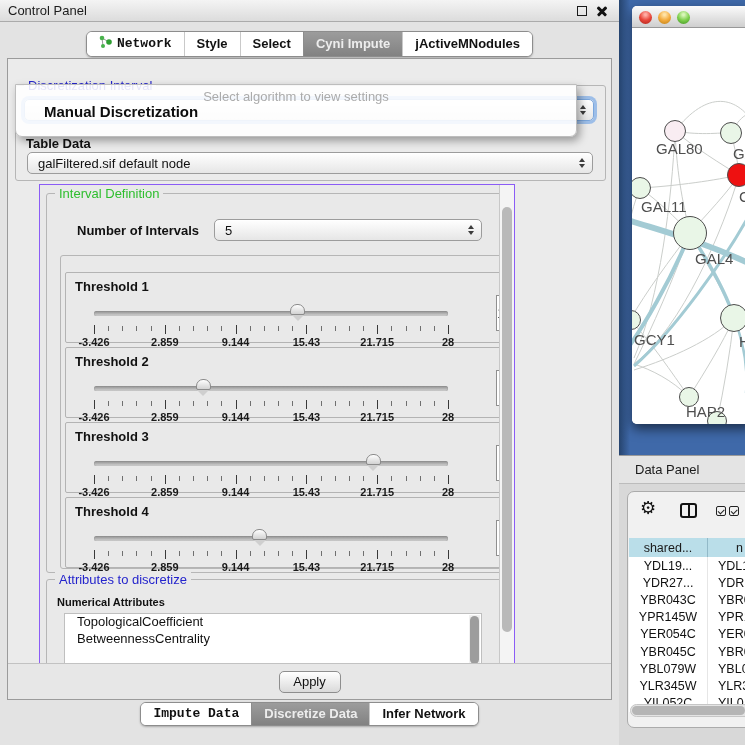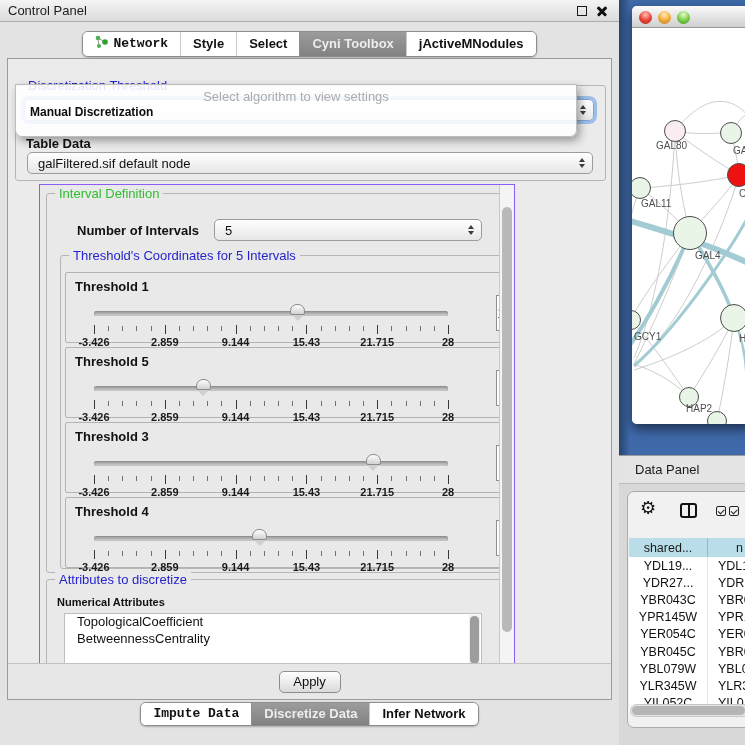--- a/index.html
+++ b/index.html
@@ -34,21 +34,21 @@
   .combo { position:absolute; background:linear-gradient(#ffffff,#e6e6e6); border:1px solid #9c9c9c; border-radius:5px; display:flex; align-items:center; padding:0 22px 0 10px; font-size:13px; box-shadow:inset 0 1px 0 #fff; }
   .combo .stepper { position:absolute; right:7px; top:50%; transform:translateY(-50%); display:flex; flex-direction:column; gap:2px; }
   .arr-up { width:0; height:0; border-left:3.5px solid transparent; border-right:3.5px solid transparent; border-bottom:4.5px solid #3c3c3c; }
   .arr-dn { width:0; height:0; border-left:3.5px solid transparent; border-right:3.5px solid transparent; border-top:4.5px solid #3c3c3c; }
   .algo-combo { left:8px; top:13px; width:570px; height:22px; border-color:#7ba7dd; box-shadow:0 0 0 3px rgba(105,160,230,.6); }
   .td-label { position:absolute; left:10px; top:50px; font-weight:bold; font-size:13px; }
   .table-combo { left:11px; top:66px; width:566px; height:22px; }
 
   .popup { position:absolute; left:7px; top:25px; width:562px; height:53px; background:rgba(255,255,255,.88); border:1px solid #bdbdbd; border-radius:0 0 7px 7px; box-shadow:3px 4px 9px rgba(0,0,0,.35); z-index:6; }
   .popup-hint { text-align:center; font-size:13px; color:#ababab; margin-top:4px; }
-  .popup-item { font-size:12px; color:#0d0d0d; line-height:16px; padding-left:14px; }
+  .popup-item { font-size:15px; color:#0d0d0d; line-height:16px; padding-left:14px;margin-left:14px; }
   .popup-item.bold { font-weight:bold; }
 
   .scroll-pane { position:absolute; left:31px; top:125px; width:476px; height:481px; border:1px solid #8b5cf6; background:#e9e9e9; overflow:hidden; }
   .vsb { position:absolute; right:0; top:0; width:15px; height:100%; background:#f4f4f4; border-left:1px solid #c8c8c8; }
   .vsb-thumb { position:absolute; left:2px; top:22px; width:10px; height:425px; background:#b9b9b9; border-radius:6px; }
 
   .interval-group { left:6px; top:8px; width:526px; height:380px; }
   .noi-label { position:absolute; left:30px; top:29px; font-weight:bold; font-size:13px; }
   .noi-combo { left:167px; top:25px; width:268px; height:22px; }
   .thr-group { left:13px; top:61px; width:498px; height:314px; }
@@ -82,21 +82,21 @@
   .blue-edge { position:absolute; left:0; top:0; width:11px; height:100%; background:linear-gradient(90deg,#26446e,#3f69a9); }
   .net-window { position:absolute; left:13px; top:6px; width:120px; height:418px; border-radius:5px 0 0 5px; box-shadow:0 5px 12px rgba(0,0,0,.55); background:#fff; overflow:hidden; }
   .net-titlebar { position:relative; height:22px; background:linear-gradient(#fbfbfb,#cfcfcf); border-bottom:1px solid #989898; }
   .light { position:absolute; top:4.5px; width:13px; height:13px; border-radius:50%; }
   .light.red { left:7px; background:radial-gradient(circle at 50% 28%, #ffada5 8%, #e8463a 50%, #a92218); }
   .light.orange { left:26px; background:radial-gradient(circle at 50% 28%, #ffe3a6 8%, #f3ab3d 50%, #b97c12); }
   .light.green { left:45px; background:radial-gradient(circle at 50% 28%, #d9f6b9 8%, #7ed04d 50%, #3c8f20); }
   .net-canvas { position:absolute; left:0; top:22px; width:120px; height:396px; background:#fff; }
   .net-canvas svg { position:absolute; left:0; top:0; }
   .net-node { position:absolute; border-radius:50%; border:1.5px solid #4c4c4c; }
-  .net-label { position:absolute; font-size:10px; color:#4f4f4f; white-space:nowrap; }
+  .net-label { position:absolute; font-size:15px; color:#4f4f4f; white-space:nowrap; }
 
   .table-area { position:absolute; left:0; top:455px; width:126px; height:290px; background:#d8d8d8; border-top:1px solid #9a9a9a; }
   .tp-header { position:absolute; left:0; top:0; width:100%; height:28px; background:#e4e4e4; border-bottom:1px solid #bcbcbc; }
   .tp-title { position:absolute; left:16px; top:6px; font-size:13px; color:#1b1b1b; }
   .tp-card { position:absolute; left:8px; top:35px; width:130px; height:237px; background:#f1f1f1; border:1px solid #ababab; border-radius:7px; overflow:hidden; }
   .gear { position:absolute; left:12px; top:7px; font-size:18px; color:#111; line-height:18px; }
   .split-icon { position:absolute; left:52px; top:11px; width:17px; height:15px; border:2px solid #111; border-radius:3px; }
   .split-icon::after { content:""; position:absolute; left:5.5px; top:0; width:2px; height:100%; background:#111; }
   .cb { position:absolute; top:14px; width:10px; height:10px; border:1.6px solid #222; border-radius:2px; }
   .cb::after { content:""; position:absolute; left:1px; top:1.5px; width:5px; height:2.5px; border-left:1.6px solid #222; border-bottom:1.6px solid #222; transform:rotate(-45deg); }
@@ -137,32 +137,32 @@
               </svg></span>
             <span>Network</span>
           </div>
           <div class="seg">
             <span>Style</span>
           </div>
           <div class="seg">
             <span>Select</span>
           </div>
           <div class="seg sel">
-            <span>Cyni Toolbox</span>
+            <span>Cyni Impute</span>
           </div>
           <div class="seg">
             <span>jActiveMNodules</span>
           </div>
         </div>
     </div>
 
     <div class="cp-main">
 
       <div class="group algo-group">
-        <span class="group-title blue">Discretization Threshold</span>
+        <span class="group-title blue">Discretization Interval</span>
         <div class="combo algo-combo">
           <span class="stepper">
               <span class="arr-up"></span>
               <span class="arr-dn"></span>
             </span>
         </div>
         <div class="td-label">Table Data</div>
         <div class="combo table-combo">
           <span>galFiltered.sif default node</span>
           <span class="stepper">
@@ -183,21 +183,20 @@
           <span class="group-title green">Interval Definition</span>
           <span class="noi-label">Number of Intervals</span>
           <div class="combo noi-combo">
             <span>5</span>
             <span class="stepper">
                 <span class="arr-up"></span>
                 <span class="arr-dn"></span>
               </span>
           </div>
           <div class="group thr-group">
-            <span class="group-title blue">Threshold's Coordinates for 5 Intervals</span>
             <div class="thr-rows" id="threshold-rows">
                 <div class="thr-row">
                   <div class="thr-label">Threshold 1</div>
                   <div class="sl-zone">
                     <div class="sl-track"></div>
                     <div class="sl-handle" style="left: calc(57.72% - 8px);"></div>
                     <div class="sl-ticks">
                       <div class="tick major" style="left: 0%;"></div>
                       <div class="tick" style="left: 4%;"></div>
                       <div class="tick" style="left: 8%;"></div>
@@ -230,21 +229,21 @@
                       <div class="slabel" style="left: 20%;">2.859</div>
                       <div class="slabel" style="left: 40%;">9.144</div>
                       <div class="slabel" style="left: 60%;">15.43</div>
                       <div class="slabel" style="left: 80%;">21.715</div>
                       <div class="slabel" style="left: 100%;">28</div>
                     </div>
                   </div>
                   <div class="thr-value">14.713</div>
                 </div>
                 <div class="thr-row">
-                  <div class="thr-label">Threshold 5</div>
+                  <div class="thr-label">Threshold 2</div>
                   <div class="sl-zone">
                     <div class="sl-track"></div>
                     <div class="sl-handle" style="left: calc(31% - 8px);"></div>
                     <div class="sl-ticks">
                       <div class="tick major" style="left: 0%;"></div>
                       <div class="tick" style="left: 4%;"></div>
                       <div class="tick" style="left: 8%;"></div>
                       <div class="tick" style="left: 12%;"></div>
                       <div class="tick" style="left: 16%;"></div>
                       <div class="tick major" style="left: 20%;"></div>

